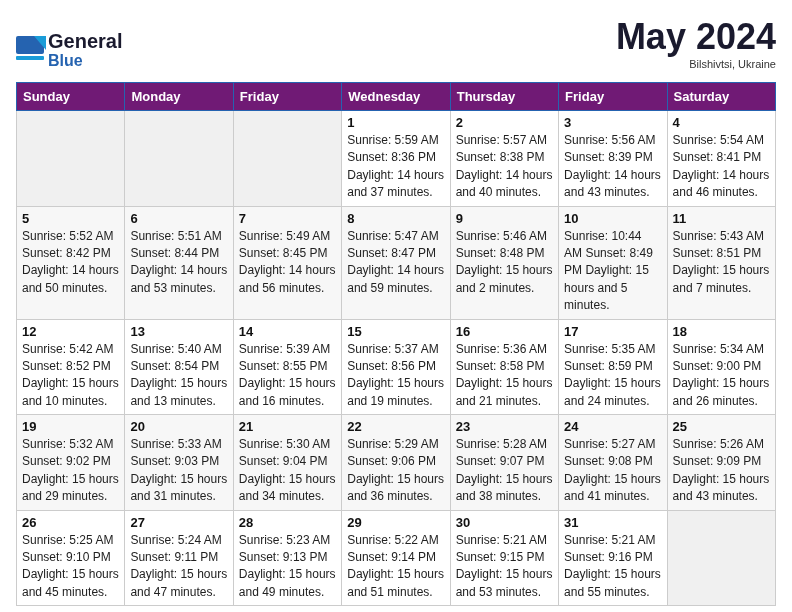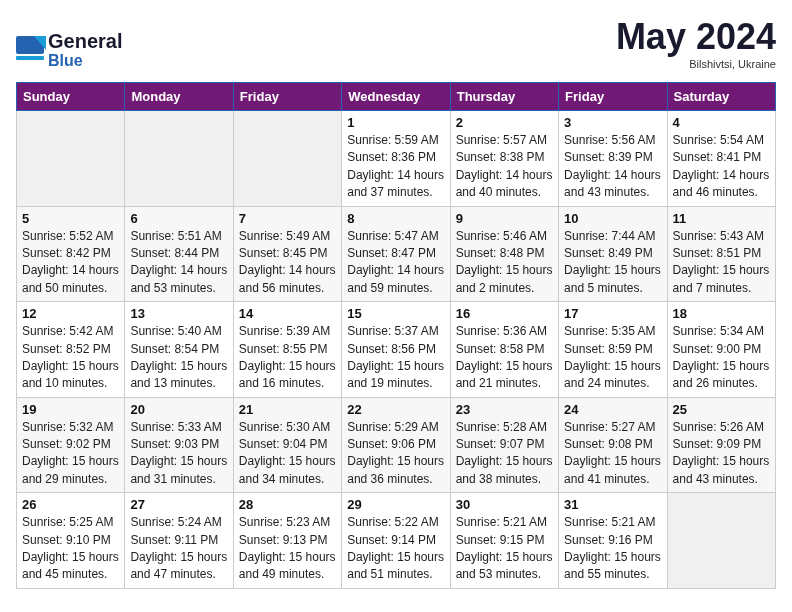--- a/index.html
+++ b/index.html
@@ -177,21 +177,21 @@
         </td>
         <td>
           <span class="day-num">9</span>
           <div class="day-detail">Sunrise: 5:46 AM
 Sunset: 8:48 PM
 Daylight: 15 hours
 and 2 minutes.</div>
         </td>
         <td>
           <span class="day-num">10</span>
-          <div class="day-detail">Sunrise: 7:44 AM
+          <div class="day-detail">Sunrise: 10:44 AM
 Sunset: 8:49 PM
 Daylight: 15 hours
 and 5 minutes.</div>
         </td>
         <td>
           <span class="day-num">11</span>
           <div class="day-detail">Sunrise: 5:43 AM
 Sunset: 8:51 PM
 Daylight: 15 hours
 and 7 minutes.</div>

